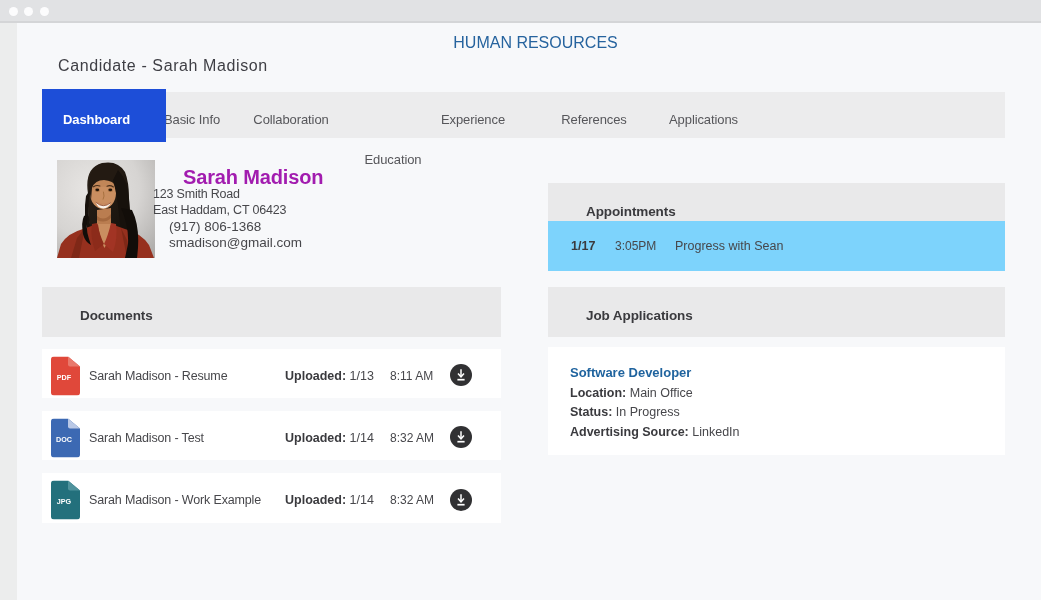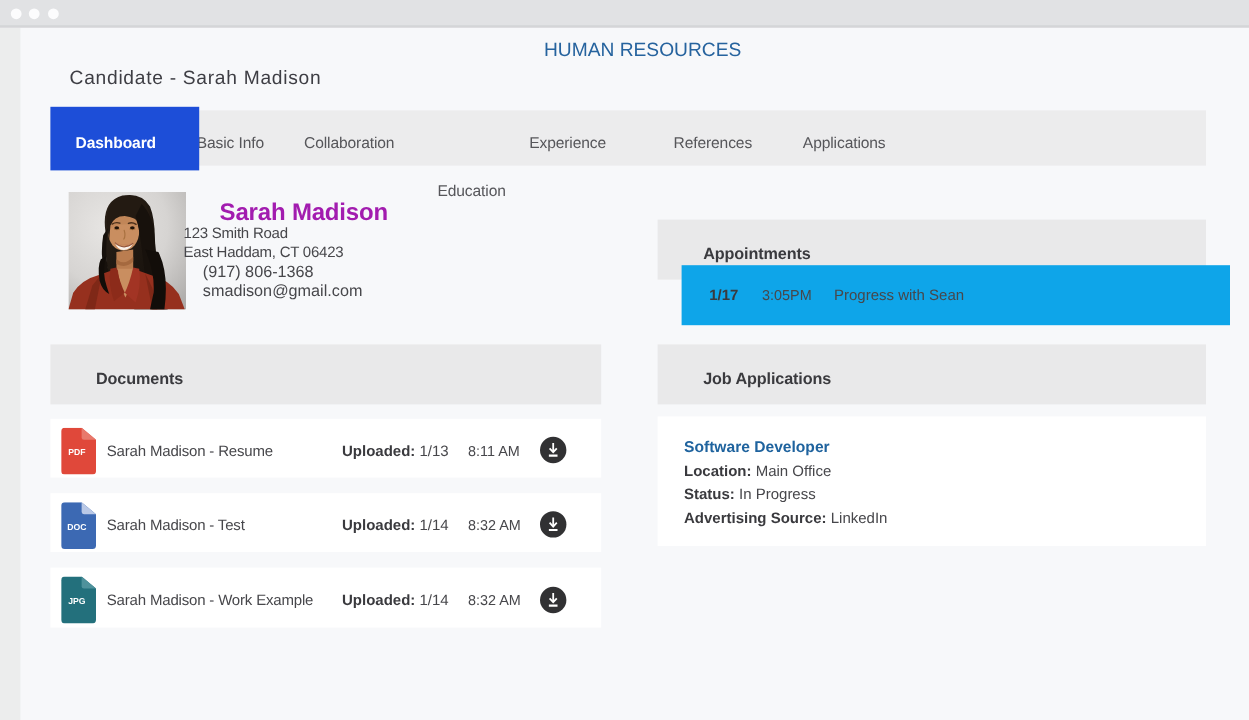--- a/index.html
+++ b/index.html
@@ -26,21 +26,21 @@
   .ptext{font-size:12.5px;color:#47474b;letter-spacing:-.2px;}
   .ptext2{font-size:13.5px;color:#47474b;}
   
   .docrow{left:42px;width:444px;height:49px;background:#fff;}
   .docname{position:absolute;left:47px;font-size:12.5px;letter-spacing:-.15px;color:#47474b;top:calc(50% + 2px);transform:translateY(-50%);}
   .upl{position:absolute;left:243px;font-size:12.5px;color:#47474b;top:calc(50% + 2px);transform:translateY(-50%);}
   .upl b{color:#3a3a3e;}
   .dtime{position:absolute;left:348px;font-size:12px;color:#47474b;top:calc(50% + 2px);transform:translateY(-50%);}
   .dlbtn{position:absolute;left:408px;top:calc(50% + 1.5px);transform:translateY(-50%);width:22px;height:22px;border-radius:50%;background:#313133;}
   .ficon{position:absolute;left:9px;top:calc(50% + 2px);transform:translateY(-50%);width:29px;height:39px;}
-  .apptrow{left:568px;top:221px;width:442px;height:50px;background:#0ea5e9;}
+  .apptrow{left:548px;top:221px;width:442px;height:50px;background:#7dd3fc;}
   .jobcard{left:548px;top:347px;width:442px;height:108px;background:#fff;}
   .jline{position:absolute;left:22px;font-size:12.5px;color:#47474b;white-space:nowrap;}
   .jline b{color:#3a3a3e;}
 </style>
 </head>
 <body>
 <div class="stage">
   <div class="abs" style="left:0;top:23px;width:2px;height:577px;background:#eceded;"></div>
 
   <div class="abs topbar">

